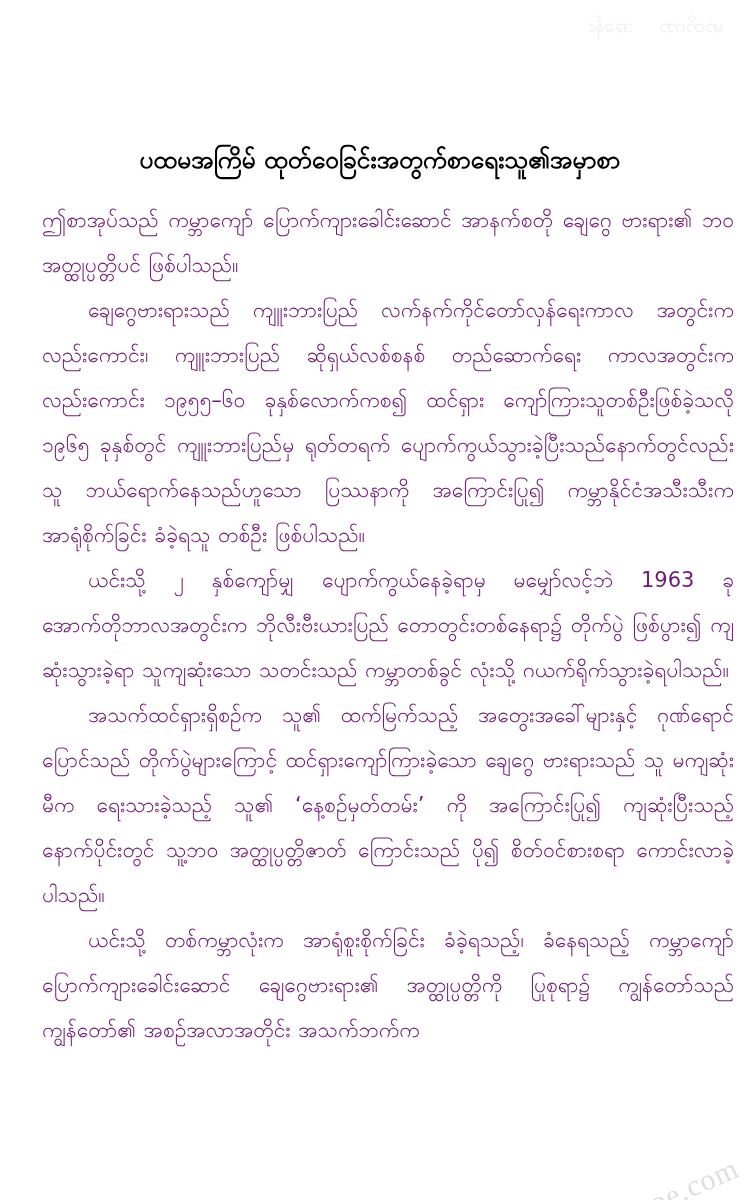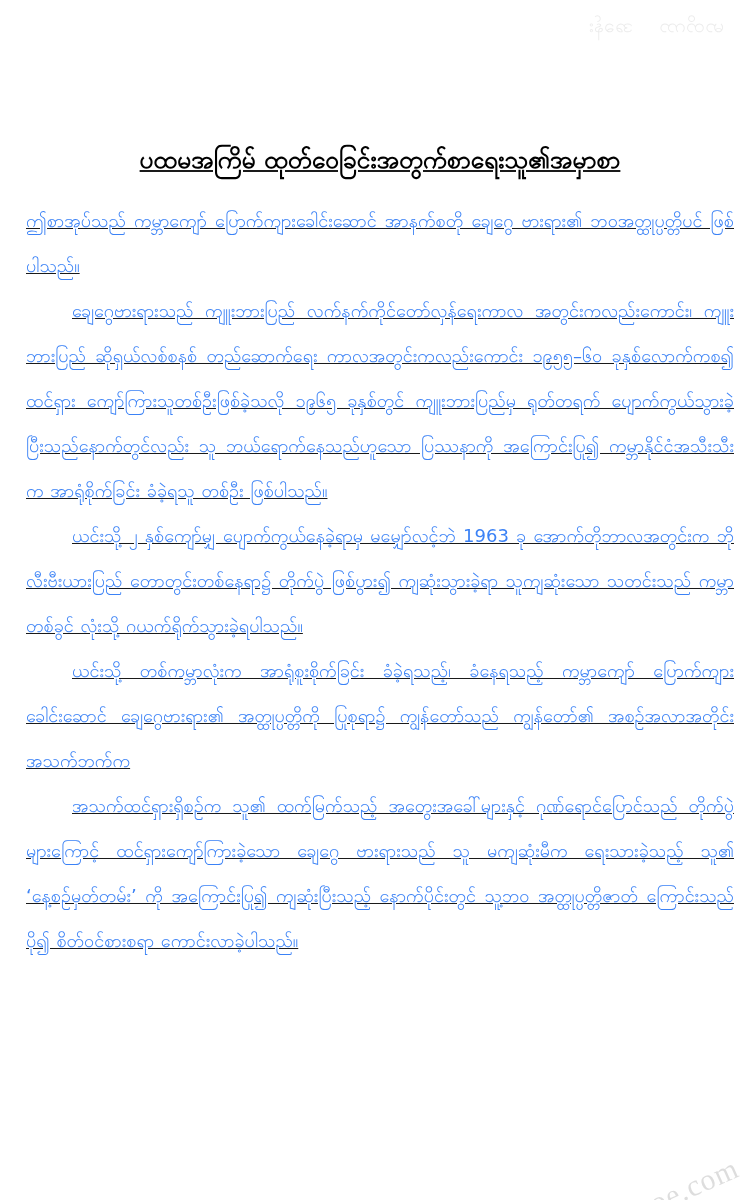--- a/index.html
+++ b/index.html
@@ -37,40 +37,39 @@
   }
 
   .page {
     position: absolute;
     top: 0;
     left: 0;
     width: 750px;
     height: 1200px;
     padding: 140px 16px 30px 26px;
     box-sizing: border-box;
-    text-decoration: underline;
   }
 
   .doc-title {
     text-align: center;
     font-size: 24.5px;
     font-weight: bold;
     line-height: 40px;
     margin: 0 0 18px 0;
     letter-spacing: 0px;
     color: #000;
   }
 
   .body-text p {
-    margin: 0 0 0 0;
-    font-size: 18px;
+    margin: 0 0 0 16px;
+    font-size: 21px;
     line-height: 45px;
     text-align: justify;
     text-justify: inter-word;
-    color: #3b82f6;
+    color: #701a75;
     word-spacing: 1px;
   }
   .body-text p.indent {
     text-indent: 46px;
   }
 
   .watermark {
     position: absolute;
     right: 6px;
     bottom: 18px;
@@ -91,19 +90,19 @@
 <div class="bleed-through">မာတိကာ    အခန်း</div>
 
 <div class="page">
 
   <h1 class="doc-title">ပထမအကြိမ် ထုတ်ဝေခြင်းအတွက်စာရေးသူ၏အမှာစာ</h1>
 
   <div class="body-text">
     <p>ဤစာအုပ်သည် ကမ္ဘာကျော် ပြောက်ကျားခေါင်းဆောင် အာနက်စတို ချေဂွေ ဗားရား၏ ဘဝအတ္ထုပ္ပတ္တိပင် ဖြစ်ပါသည်။</p>
     <p class="indent">ချေဂွေဗားရားသည် ကျူးဘားပြည် လက်နက်ကိုင်တော်လှန်ရေးကာလ အတွင်းကလည်းကောင်း၊ ကျူးဘားပြည် ဆိုရှယ်လစ်စနစ် တည်ဆောက်ရေး ကာလအတွင်းကလည်းကောင်း ၁၉၅၅–၆၀ ခုနှစ်လောက်ကစ၍ ထင်ရှား ကျော်ကြားသူတစ်ဦးဖြစ်ခဲ့သလို ၁၉၆၅ ခုနှစ်တွင် ကျူးဘားပြည်မှ ရုတ်တရက် ပျောက်ကွယ်သွားခဲ့ပြီးသည်နောက်တွင်လည်း သူ ဘယ်ရောက်နေသည်ဟူသော ပြဿနာကို အကြောင်းပြု၍ ကမ္ဘာနိုင်ငံအသီးသီးက အာရုံစိုက်ခြင်း ခံခဲ့ရသူ တစ်ဦး ဖြစ်ပါသည်။</p>
     <p class="indent">ယင်းသို့ ၂ နှစ်ကျော်မျှ ပျောက်ကွယ်နေခဲ့ရာမှ မမျှော်လင့်ဘဲ 1963 ခု အောက်တိုဘာလအတွင်းက ဘိုလီးဗီးယားပြည် တောတွင်းတစ်နေရာ၌ တိုက်ပွဲ ဖြစ်ပွား၍ ကျဆုံးသွားခဲ့ရာ သူကျဆုံးသော သတင်းသည် ကမ္ဘာတစ်ခွင် လုံးသို့ ဂယက်ရိုက်သွားခဲ့ရပါသည်။</p>
+    <p class="indent">အသက်ထင်ရှားရှိစဉ်က သူ၏ ထက်မြက်သည့် အတွေးအခေါ်များနှင့် ဂုဏ်ရောင်ပြောင်သည် တိုက်ပွဲများကြောင့် ထင်ရှားကျော်ကြားခဲ့သော ချေဂွေ ဗားရားသည် သူ မကျဆုံးမီက ရေးသားခဲ့သည့် သူ၏ ‘နေ့စဉ်မှတ်တမ်း’ ကို အကြောင်းပြု၍ ကျဆုံးပြီးသည့် နောက်ပိုင်းတွင် သူ့ဘဝ အတ္ထုပ္ပတ္တိဇာတ် ကြောင်းသည် ပို၍ စိတ်ဝင်စားစရာ ကောင်းလာခဲ့ပါသည်။</p>
     <p class="indent">ယင်းသို့ တစ်ကမ္ဘာလုံးက အာရုံစူးစိုက်ခြင်း ခံခဲ့ရသည့်၊ ခံနေရသည့် ကမ္ဘာကျော် ပြောက်ကျားခေါင်းဆောင် ချေဂွေဗားရား၏ အတ္ထုပ္ပတ္တိကို ပြုစုရာ၌ ကျွန်တော်သည် ကျွန်တော်၏ အစဉ်အလာအတိုင်း အသက်ဘက်က</p>
-    <p class="indent">အသက်ထင်ရှားရှိစဉ်က သူ၏ ထက်မြက်သည့် အတွေးအခေါ်များနှင့် ဂုဏ်ရောင်ပြောင်သည် တိုက်ပွဲများကြောင့် ထင်ရှားကျော်ကြားခဲ့သော ချေဂွေ ဗားရားသည် သူ မကျဆုံးမီက ရေးသားခဲ့သည့် သူ၏ ‘နေ့စဉ်မှတ်တမ်း’ ကို အကြောင်းပြု၍ ကျဆုံးပြီးသည့် နောက်ပိုင်းတွင် သူ့ဘဝ အတ္ထုပ္ပတ္တိဇာတ် ကြောင်းသည် ပို၍ စိတ်ဝင်စားစရာ ကောင်းလာခဲ့ပါသည်။</p>
   </div>
 
 </div>
 
 <div class="watermark">mgyoe.com</div>
 
 </body></html>

